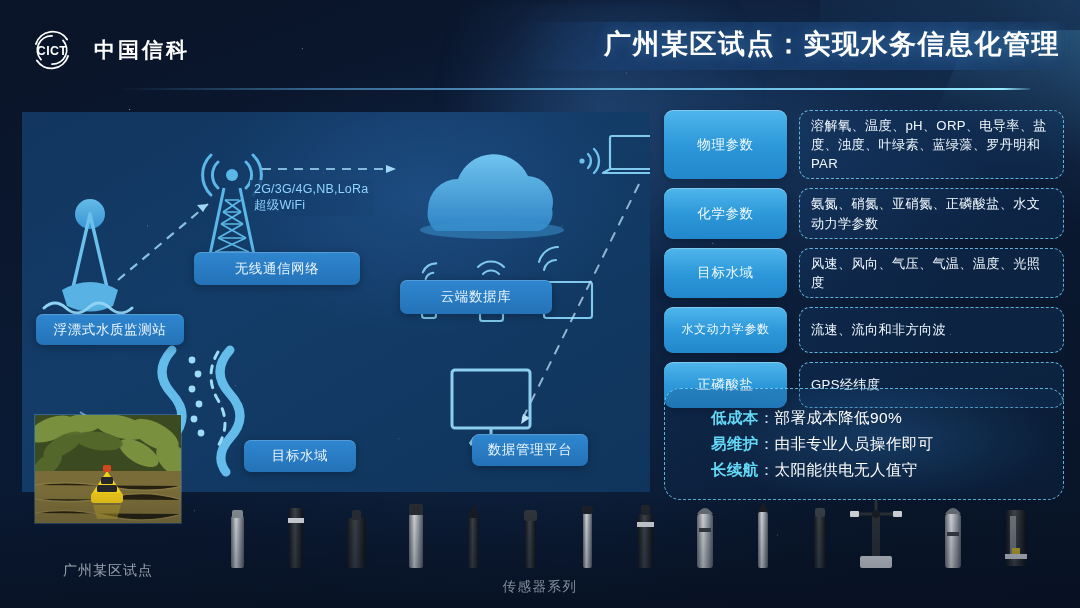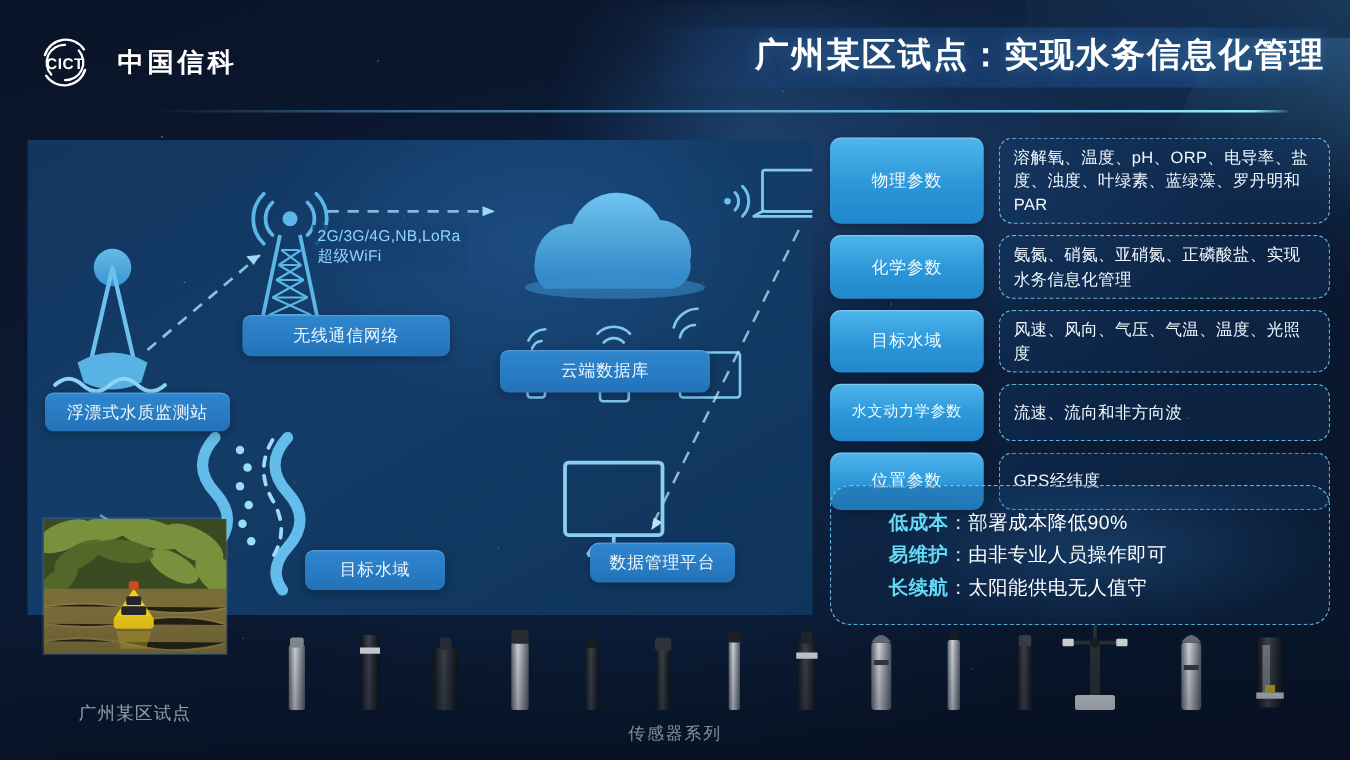--- a/index.html
+++ b/index.html
@@ -261,21 +261,21 @@
     </g>
   </svg>
 
   <span class="net-tag" style="left:228px; top:68px;">
     <span>2G/3G/4G,NB,LoRa</span><br>
     <span>超级WiFi</span>
   </span>
 
   <span class="pill" style="left:158px; top:140px; width:166px; height:33px;">无线通信网络</span>
 
-  <span class="pill" style="left:364px; top:168px; width:168px; height:34px;">云端数据库</span>
+  <span class="pill" style="left:364px; top:168px; width:152px; height:34px;">云端数据库</span>
 
   <span class="pill" style="left:0px; top:202px; width:148px; height:31px;">浮漂式水质监测站</span>
 
   <span class="pill" style="left:208px; top:328px; width:112px; height:32px;">目标水域</span>
 
   <span class="pill" style="left:436px; top:322px; width:116px; height:32px;">数据管理平台</span>
 </div>
 
 <div class="photo">
   <svg width="148" height="110" viewBox="0 0 148 110">
@@ -402,35 +402,35 @@
 
 <div class="params">
 
   <div class="prow">
     <div class="pkey">物理参数</div>
     <div class="pval">溶解氧、温度、pH、ORP、电导率、盐度、浊度、叶绿素、蓝绿藻、罗丹明和PAR</div>
   </div>
 
   <div class="prow">
     <div class="pkey">化学参数</div>
-    <div class="pval">氨氮、硝氮、亚硝氮、正磷酸盐、实现水务信息化管理</div>
+    <div class="pval">氨氮、硝氮、亚硝氮、正磷酸盐、水文动力学参数</div>
   </div>
 
   <div class="prow">
     <div class="pkey">目标水域</div>
     <div class="pval">风速、风向、气压、气温、温度、光照度</div>
   </div>
 
   <div class="prow">
     <div class="pkey tall">水文动力学参数</div>
     <div class="pval">流速、流向和非方向波</div>
   </div>
 
   <div class="prow">
-    <div class="pkey">位置参数</div>
+    <div class="pkey">正磷酸盐</div>
     <div class="pval">GPS经纬度</div>
   </div>
 </div>
 
 <div class="highlight">
   <div class="hline">
     <span class="hkey">低成本</span>
     <span class="hsep">：</span>
     <span class="hval">部署成本降低90%</span>
   </div>

